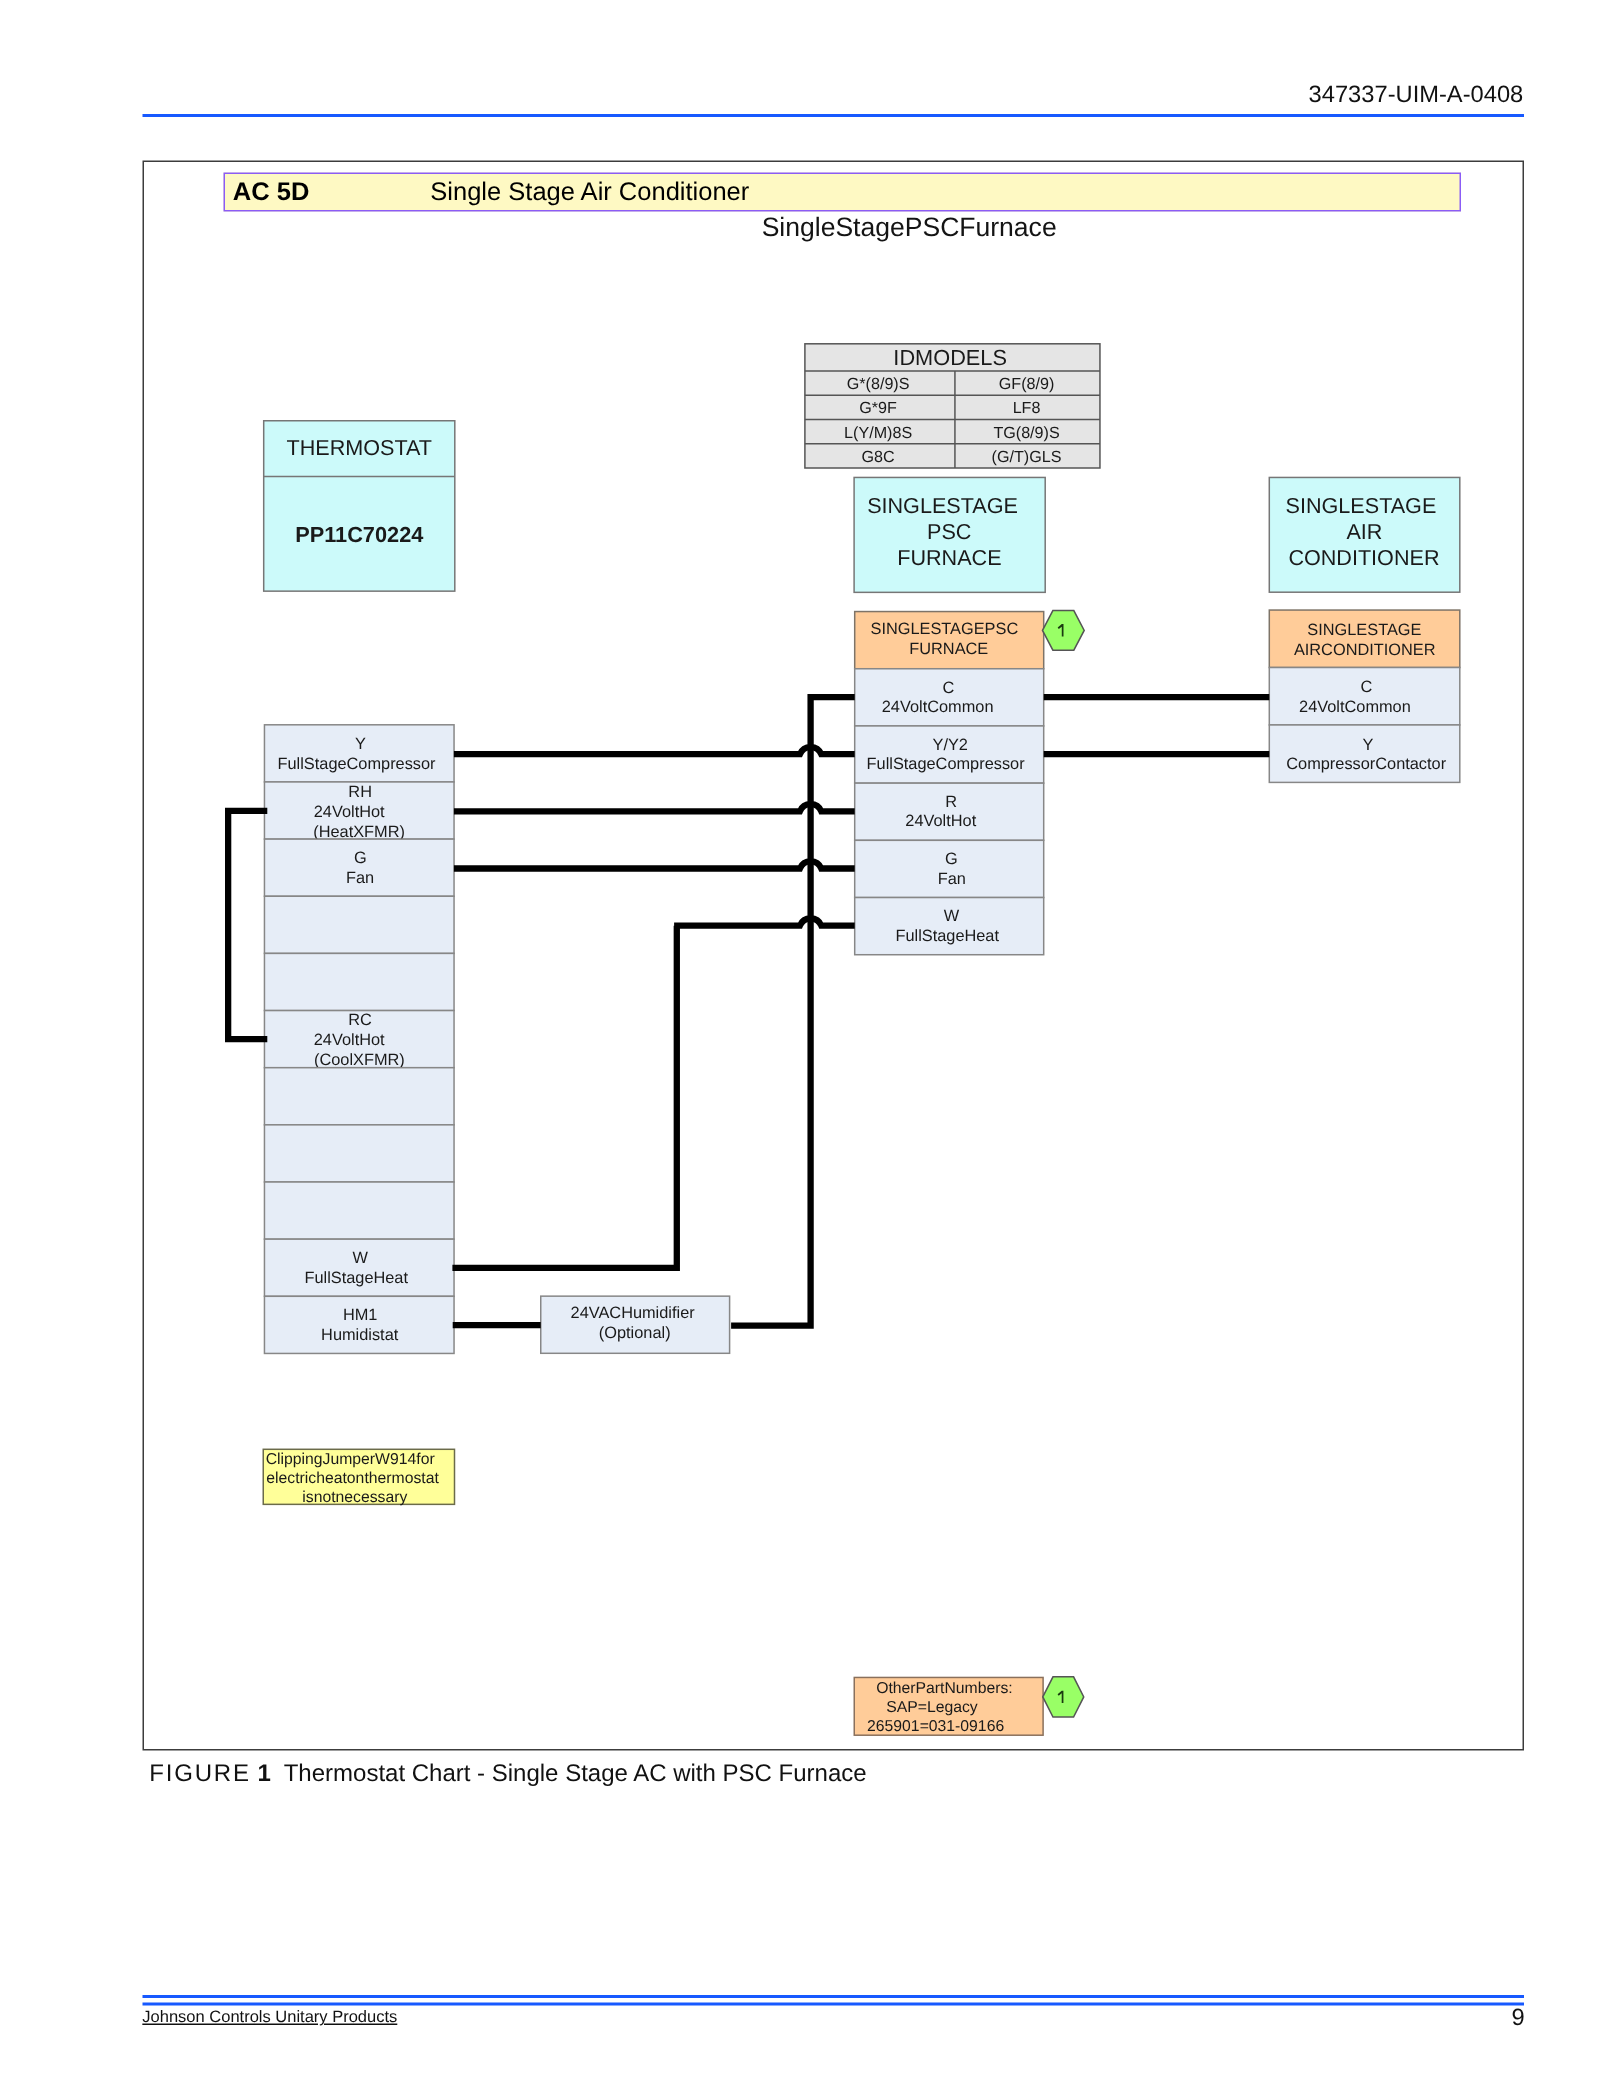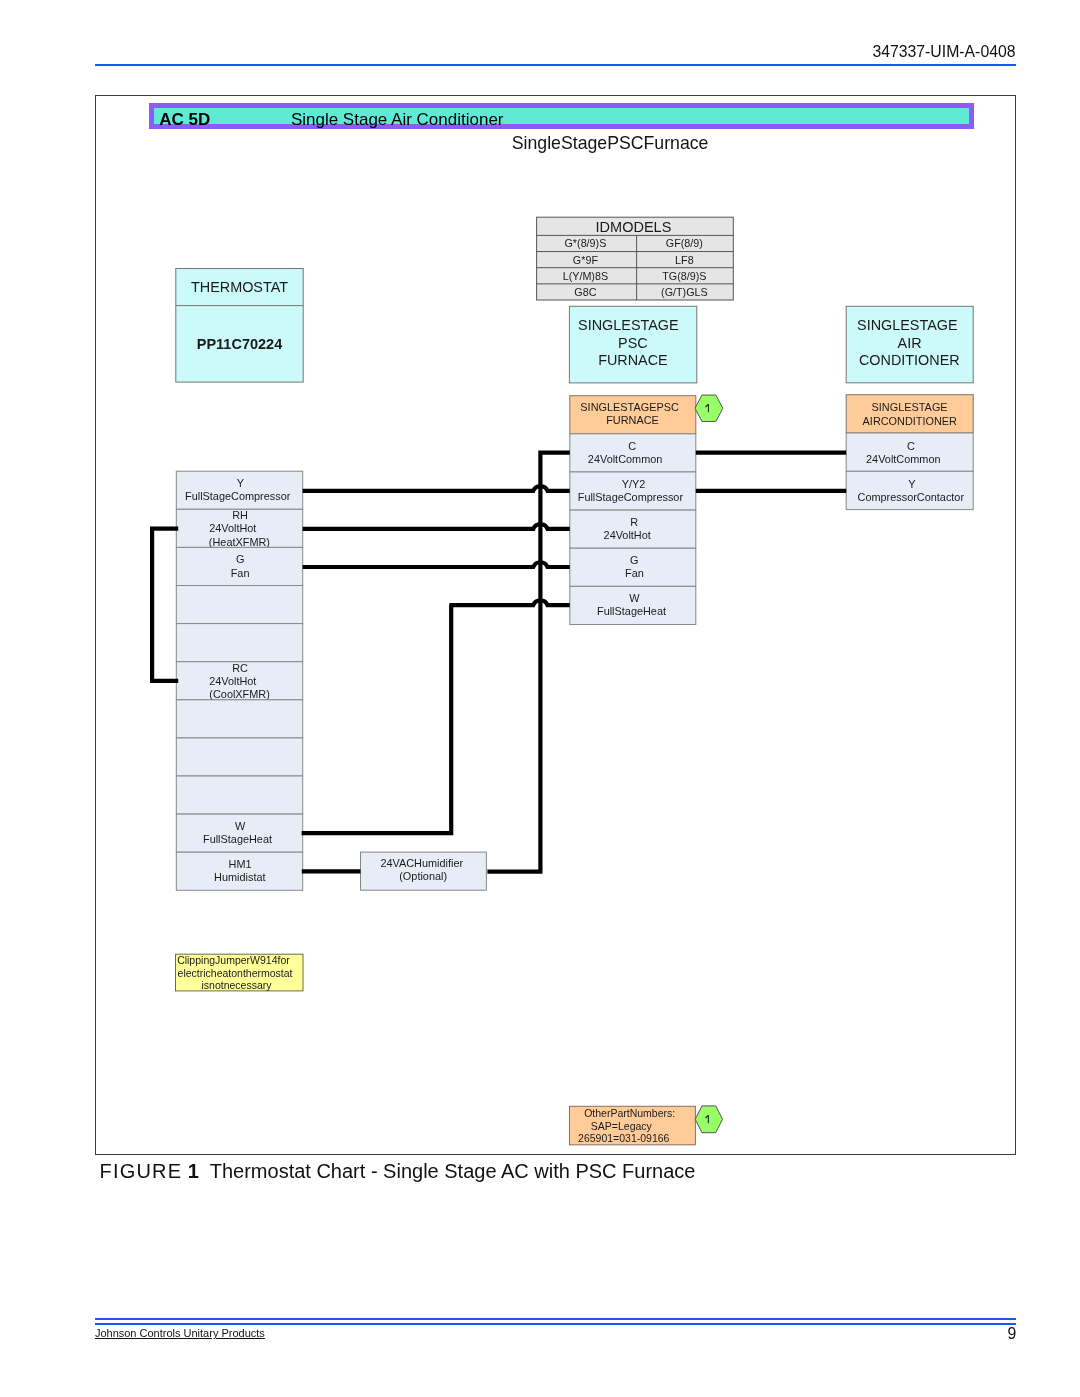--- a/index.html
+++ b/index.html
@@ -1,40 +1,40 @@
 <!DOCTYPE html>
 <html><head>
 <meta charset="utf-8">
 <style>
   html,body{margin:0;padding:0;}
   body{width:1080px;height:1397px;background:#ffffff;
        font-family:"Liberation Sans",sans-serif;position:relative;overflow:hidden;
        -webkit-font-smoothing:antialiased;}
-  .page{position:absolute;left:0;top:0;width:1080px;height:1035px;transform:translateZ(0);}
+  .page{position:absolute;left:0;top:12px;width:1080px;height:1035px;transform:translateZ(0);}
 
   
   .doc-code{position:absolute;left:872.4px;top:44.1px;font-size:15.8px;line-height:15.8px;color:#111;}
   .hdr-rule{position:absolute;left:94.9px;top:63.8px;width:921.1px;height:2.2px;background:#1759FF;}
 
   
   .fig-frame{position:absolute;left:95px;top:95px;width:921px;height:1060px;
              border:1px solid #3c3c3c;box-sizing:border-box;background:#fff;}
 
   
   .title-box{position:absolute;left:148.6px;top:103.2px;width:825.5px;height:25.4px;
-             border:5px solid #8b5cf6;box-sizing:border-box;background:#5eead4;}
+             border:1px solid #8b5cf6;box-sizing:border-box;background:#fef9c3;}
   .title-code{position:absolute;left:5.6px;top:2.5px;font-size:17px;line-height:17px;
               font-weight:bold;color:#000;}
   .title-main{position:absolute;left:137.3px;top:2.5px;font-size:17px;line-height:17px;
               font-weight:normal;color:#000;white-space:nowrap;}
   .title-over{position:absolute;left:358.2px;top:2.2px;font-size:17.7px;line-height:17.7px;
               color:#141414;white-space:nowrap;margin-top:25px;}
 
   
-  .fig-cap{position:absolute;left:99.5px;top:1163.5px;font-size:20px;line-height:14px;color:#111;white-space:nowrap;text-align:right;}
+  .fig-cap{position:absolute;left:99.5px;top:1163.5px;font-size:16px;line-height:14px;color:#111;white-space:nowrap;text-align:right;}
   .fig-cap .lbl{letter-spacing:1.2px;}
   .fig-cap .num{font-weight:bold;}
 
   
   .ftr-rule1{position:absolute;left:94.9px;top:1318.2px;width:921.1px;height:1.9px;background:#1759FF;}
   .ftr-rule2{position:absolute;left:94.9px;top:1323.2px;width:921.1px;height:1.9px;background:#1759FF;}
   .ftr-left{position:absolute;left:94.9px;top:1326.2px;font-size:11px;line-height:15.8px;color:#111;text-decoration:underline;}
   .ftr-right{position:absolute;left:1007.6px;top:1326.2px;font-size:15.8px;line-height:15.8px;color:#111;}
 
   svg text{font-family:"Liberation Sans",sans-serif;fill:#1a1a1a;}

